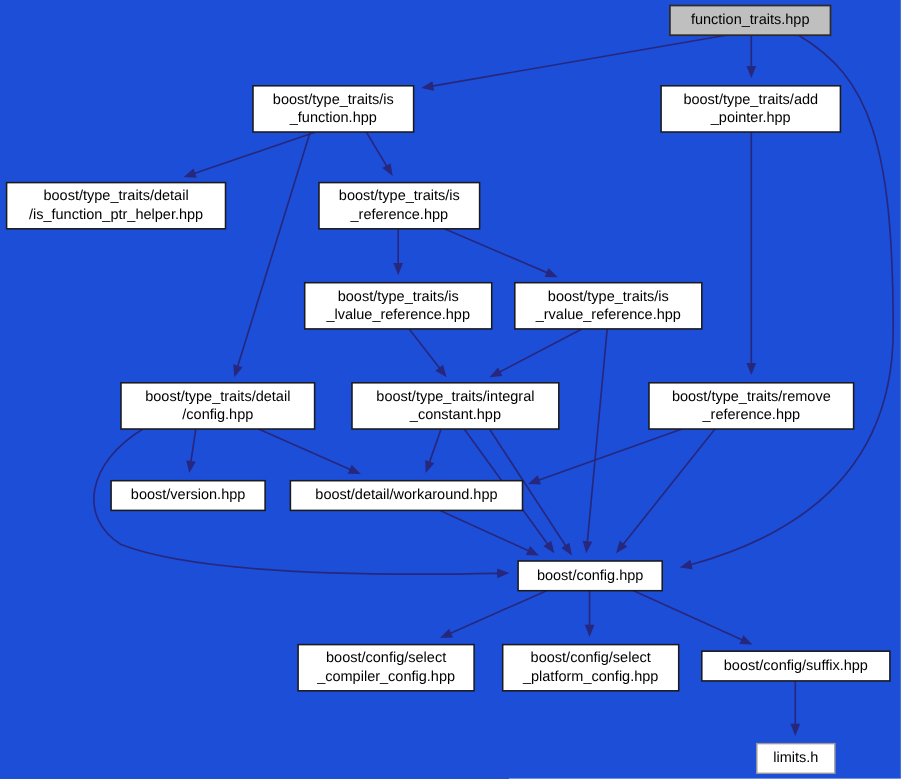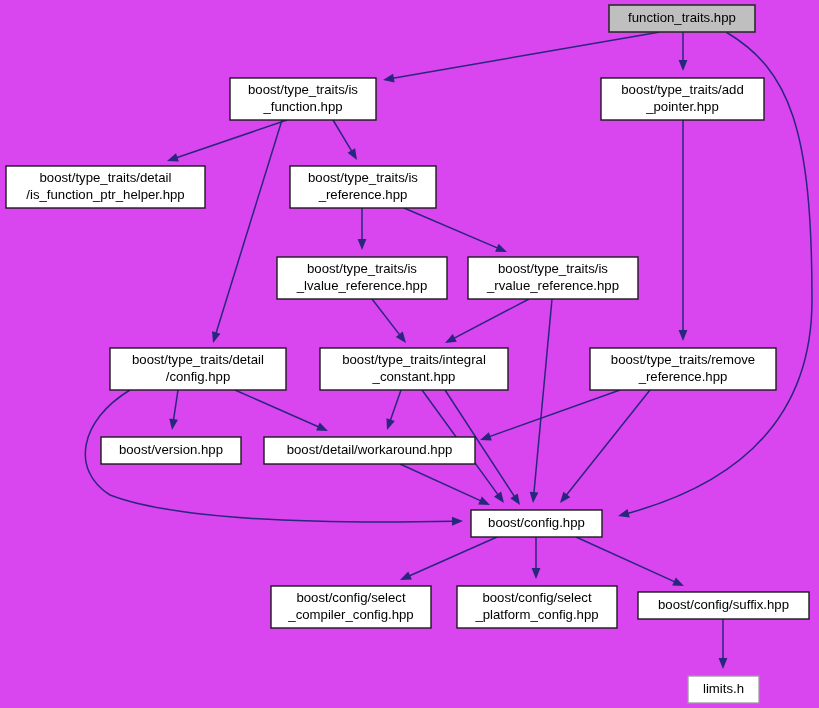--- a/index.html
+++ b/index.html
@@ -4,21 +4,21 @@
 <style>
   html, body {
     margin: 0;
     padding: 0;
     background: #ffffff;
   }
   #graph-root {
     position: relative;
     width: 819px;
     height: 708px;
-    background: #d946ef;
+    background: #1d4ed8;
     font-family: "Liberation Sans", sans-serif;
     overflow: hidden;
   }
   svg#graph-svg {
     position: absolute;
     left: 0;
     top: 0;
     width: 819px;
     height: 708px;
   }

